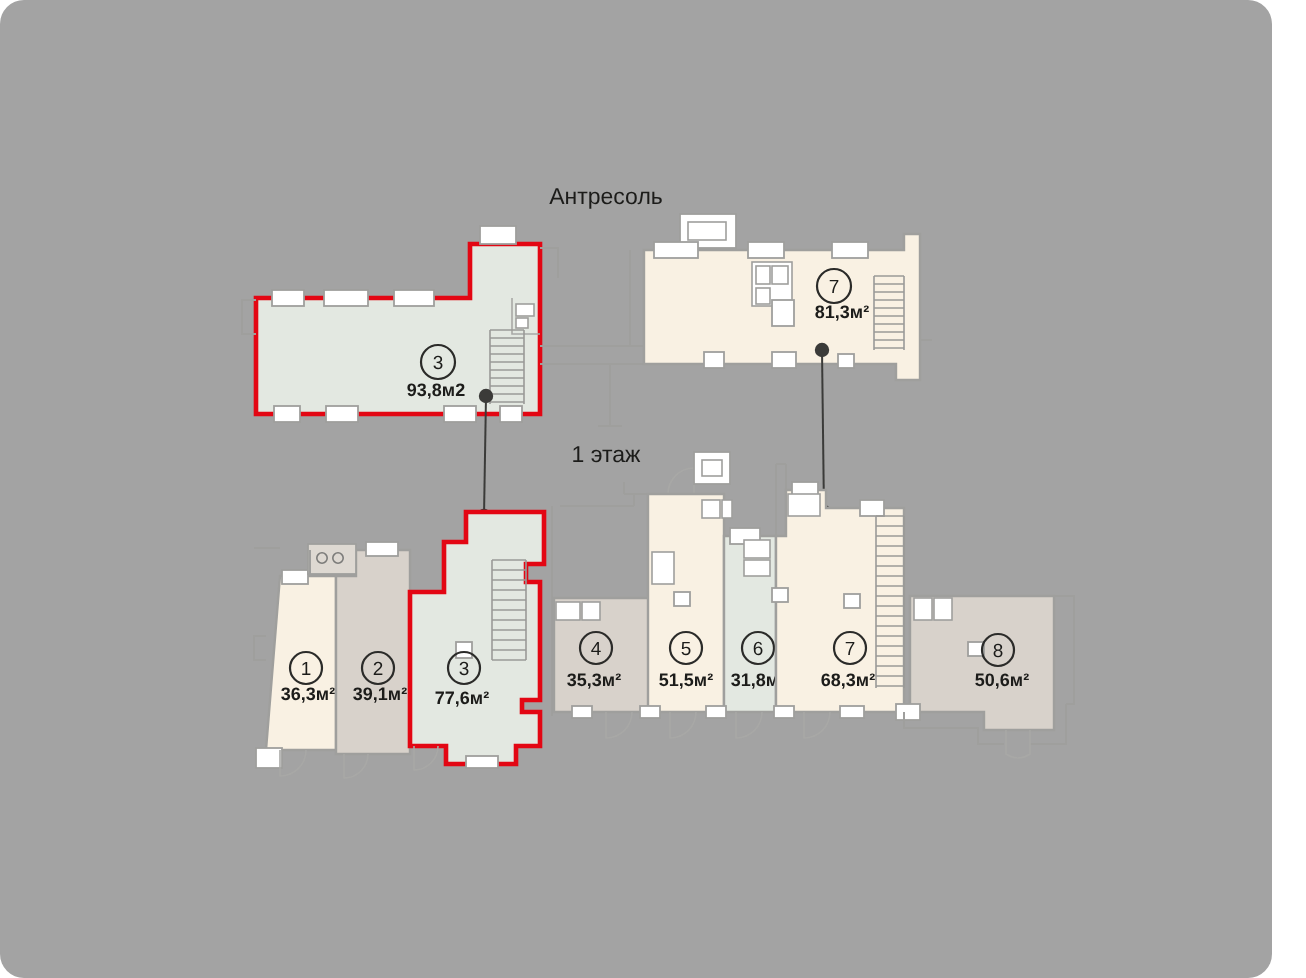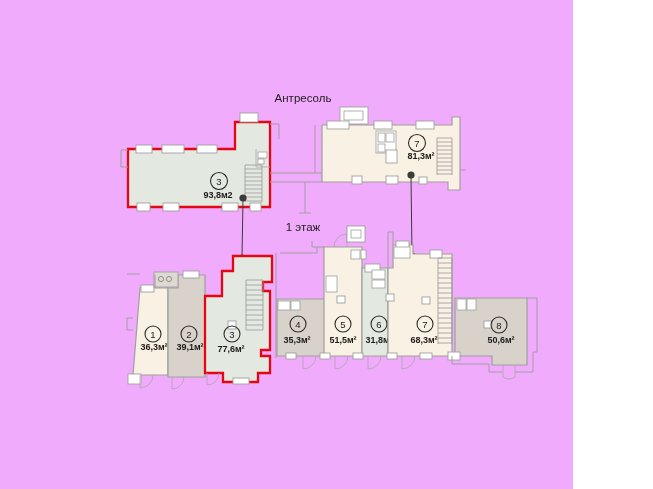--- a/index.html
+++ b/index.html
@@ -1,21 +1,22 @@
 <!DOCTYPE html>
 <html><head>
 <meta charset="utf-8">
 <style>
   html,body{margin:0;padding:0;background:#ffffff;}
   .stage{
     position:relative;
-    width:573px;height:489px;
-    background:#f0abfc;
+    width:636px;height:489px;
+    background:#a3a3a3;
     font-family:"Liberation Sans", sans-serif;
     overflow:hidden;
+    border-radius:12px;
   }
   svg text{
     font-family:"Liberation Sans", sans-serif;
     fill:#1c1c1a;
   }
   .floor-title{font-size:11.5px;}
   .unit-num{font-size:9.5px;text-anchor:middle;}
   .unit-area{font-size:9px;font-weight:bold;text-anchor:middle;}
   .wall{stroke:#9f9f9d;stroke-width:1;fill:none;}
   .wall-thin{stroke:#a8a8a6;stroke-width:0.8;fill:none;}

